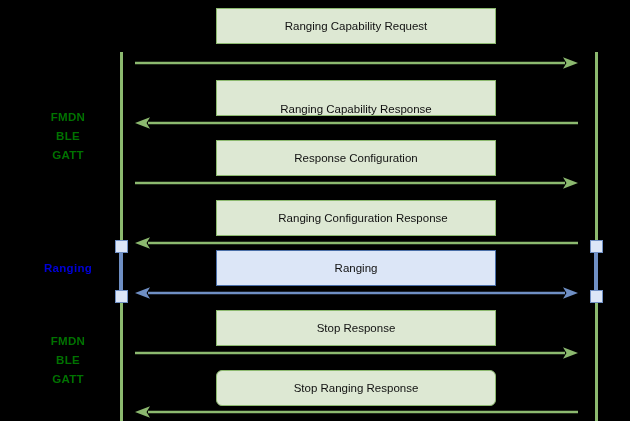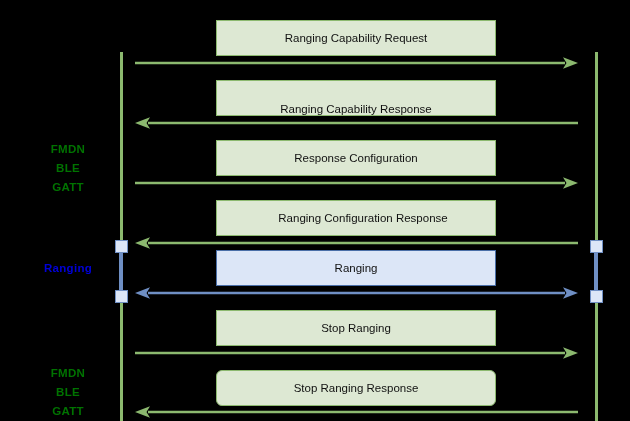--- a/index.html
+++ b/index.html
@@ -53,21 +53,21 @@
   .phase-label {
     position: absolute;
     width: 92px;
     text-align: center;
     font-size: 11.5px;
     font-weight: bold;
     line-height: 19px;
     letter-spacing: 0.3px;
     white-space: pre-line;
   }
-  .phase-label.green { color: #007300; margin-top: 32px; }
+  .phase-label.green { color: #007300; }
   .phase-label.blue  { color: #0000d8; }
   #phase-label-0 { left: 22px; top: 108px; }
   #phase-label-1 { left: 22px; top: 259px; }
   #phase-label-2 { left: 22px; top: 332px; }
 
   
   .message-box {
     position: absolute;
     left: 216px;
     width: 280px;
@@ -115,21 +115,21 @@
 
   <div class="phase-label green" id="phase-label-0">FMDN
 BLE
 GATT</div>
   <div class="phase-label blue" id="phase-label-1">Ranging</div>
   <div class="phase-label green" id="phase-label-2">FMDN
 BLE
 GATT</div>
 
   <div id="messages-layer">
-      <div class="message-box green" style="top: 20px; align-items: center;">
+      <div class="message-box green" style="top: 8px; align-items: center;">
         <span class="message-label">Ranging Capability Request</span>
       </div>
       <div class="arrow" style="left: 135px; top: 57px; width: 443px;">
         <svg width="443" height="12" viewBox="0 0 443 12">
           <line x1="0" y1="6" x2="430" y2="6" stroke="#8cb96f" stroke-width="2.4"></line>
           <path d="M443,6 L428,0.2 L431.5,6 L428,11.8 Z" fill="#8cb96f"></path>
         </svg>
       </div>
       <div class="message-box green" style="top: 80px; align-items: flex-end;">
         <span class="message-label">Ranging Capability Response</span>
@@ -162,21 +162,21 @@
         <span class="message-label">Ranging</span>
       </div>
       <div class="arrow" style="left: 135px; top: 287px; width: 443px;">
         <svg width="443" height="12" viewBox="0 0 443 12">
           <line x1="13" y1="6" x2="430" y2="6" stroke="#6f8fc4" stroke-width="2.4"></line>
           <path d="M0,6 L15,0.2 L11.5,6 L15,11.8 Z" fill="#6f8fc4"></path>
           <path d="M443,6 L428,0.2 L431.5,6 L428,11.8 Z" fill="#6f8fc4"></path>
         </svg>
       </div>
       <div class="message-box green" style="top: 310px;">
-        <span class="message-label">Stop Ranging</span>
+        <span class="message-label">Stop Response</span>
       </div>
       <div class="arrow" style="left: 135px; top: 347px; width: 443px;">
         <svg width="443" height="12" viewBox="0 0 443 12">
           <line x1="0" y1="6" x2="430" y2="6" stroke="#8cb96f" stroke-width="2.4"></line>
           <path d="M443,6 L428,0.2 L431.5,6 L428,11.8 Z" fill="#8cb96f"></path>
         </svg>
       </div>
       <div class="message-box green" style="top: 370px; border-radius: 6px;">
         <span class="message-label">Stop Ranging Response</span>
       </div>

